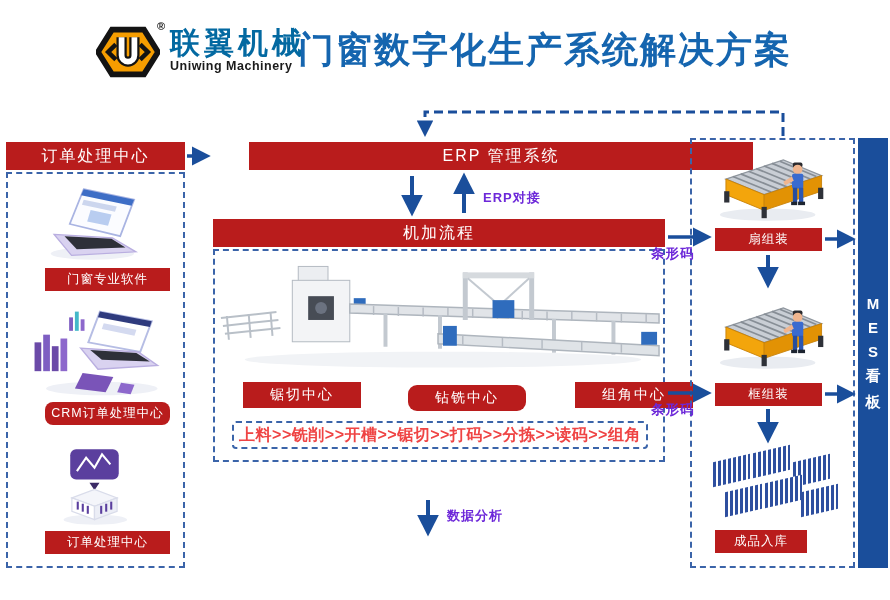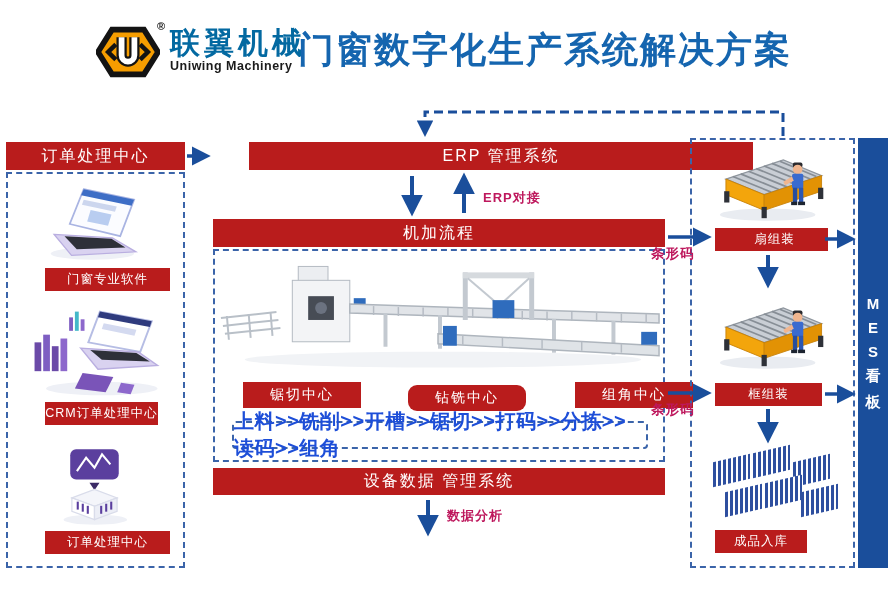--- a/index.html
+++ b/index.html
@@ -6,24 +6,24 @@
   body{font-family:"Liberation Sans","DejaVu Sans",sans-serif;background:#ffffff;}
   #canvas{position:relative;width:890px;height:600px;background:#fff;overflow:hidden;}
 
   .abs{position:absolute;}
   .bar{position:absolute;background:#b91c1c;color:#fff;font-weight:normal;
        display:flex;align-items:center;justify-content:center;letter-spacing:2px;}
   .bar-lg{height:28px;font-size:16px;}
   .bar-sm{height:23px;font-size:12.5px;letter-spacing:1px;}
   .bar-ctr{height:26px;font-size:14px;margin-left:28px;}
   .dashed-box{position:absolute;border:2px dashed #3b64a9;box-sizing:border-box;background:transparent;}
-  .lbl{position:absolute;color:#be185d;font-weight:bold;font-size:13px;letter-spacing:1px;white-space:nowrap;}
+  .lbl{position:absolute;color:#6d28d9;font-weight:bold;font-size:13px;letter-spacing:1px;white-space:nowrap;}
   .flow-box{position:absolute;border:2px dashed #3b64a9;border-radius:4px;box-sizing:border-box;
-            display:flex;align-items:center;justify-content:center;color:#1d4ed8;
-            font-weight:bold;font-size:20px;letter-spacing:0.5px;}
+            display:flex;align-items:center;justify-content:center;color:#ef4444;
+            font-weight:bold;font-size:16px;letter-spacing:0.5px;}
 
   
   .brand-cn{font-size:30px;font-weight:900;color:#0369a1;letter-spacing:4px;line-height:1.05;}
   .brand-en{font-size:12.5px;font-weight:bold;color:#1b1b1b;letter-spacing:0.5px;}
   .page-title{position:absolute;left:298px;top:26px;font-size:36px;font-weight:900;
               color:#1565af;letter-spacing:2px;white-space:nowrap;}
   .regmark{position:absolute;left:157px;top:20px;font-size:11px;color:#111;font-weight:bold;}
 
   
   .kanban{position:absolute;left:858px;top:138px;width:30px;height:430px;background:#1a4e9b;
@@ -85,21 +85,21 @@
       <rect x="58" y="18" width="4" height="12" fill="#8d68cc"></rect>
       <polygon points="78,10 132,20 120,52 66,42" fill="#ffffff" stroke="#b6bde4" stroke-width="2"></polygon>
       <polygon points="78,10 132,20 130,26 76,16" fill="#2f3b7e"></polygon>
       <polygon points="82,22 116,29 114,35 80,28" fill="#d4daf0"></polygon>
       <polygon points="58,48 118,52 138,66 76,70" fill="#d9d2f0" stroke="#b9aee0" stroke-width="1.5"></polygon>
       <polygon points="68,50 116,53 130,62 80,60" fill="#2e3039"></polygon>
       <polygon points="60,74 92,78 84,94 52,90" fill="#7a54b8"></polygon>
       <polygon points="100,84 114,86 110,96 96,94" fill="#8d68cc"></polygon>
     </svg>
   </div>
-  <div class="bar bar-sm" style="left:45px;top:402px;width:113px;">CRM订单处理中心</div>
+  <div class="bar bar-sm" style="left:45px;top:402px;width:125px;border-radius:8px;">CRM订单处理中心</div>
 
   <div class="abs" style="left:38px;top:446px;width:118px;height:82px;">
     <svg width="118" height="82" viewBox="0 0 120 98">
       <ellipse cx="58" cy="88" rx="38" ry="6" fill="#eef0f6"></ellipse>
       <rect x="28" y="4" width="58" height="36" rx="7" fill="#5b3f9e"></rect>
       <polyline points="36,30 47,14 57,26 66,10 76,22" stroke="#ffffff" stroke-width="2.5" fill="none"></polyline>
       <polygon points="51,44 63,44 57,53" fill="#3b2b66"></polygon>
       <polygon points="30,62 57,52 84,62 57,72" fill="#f4f5fa" stroke="#d9dcea" stroke-width="1.5"></polygon>
       <polygon points="30,62 57,72 57,88 30,78" fill="#ffffff" stroke="#d9dcea" stroke-width="1.5"></polygon>
       <polygon points="57,72 84,62 84,78 57,88" fill="#eceef6" stroke="#d9dcea" stroke-width="1.5"></polygon>
@@ -174,21 +174,20 @@
       <rect x="230" y="70" width="14" height="20" fill="#2f6cbd"></rect>
     </svg>
   </div>
 
   <div class="bar bar-ctr" style="left:215px;top:382px;width:118px;">锯切中心</div>
   <div class="bar bar-ctr" style="left:380px;top:385px;width:118px;border-radius:9px;">钻铣中心</div>
   <div class="bar bar-ctr" style="left:547px;top:382px;width:118px;">组角中心</div>
 
   <div class="flow-box" style="left:232px;top:421px;width:416px;height:28px;">上料&gt;&gt;铣削&gt;&gt;开槽&gt;&gt;锯切&gt;&gt;打码&gt;&gt;分拣&gt;&gt;读码&gt;&gt;组角</div>
 
-  <div class="bar bar-lg" style="left:213px;top:468px;width:452px;height:27px;">设备数据 管理系统</div>
   <div class="lbl" style="left:447px;top:507px;">数据分析</div>
 
   <div class="dashed-box" style="left:690px;top:138px;width:165px;height:430px;"></div>
 
   <div class="abs" style="left:698px;top:146px;width:148px;height:80px;">
     <svg width="148" height="80" viewBox="0 0 150 92">
       <ellipse cx="70" cy="79" rx="55" ry="7" fill="#e9ecf1"></ellipse>
       <polygon points="22,38 88,16 132,34 66,56" fill="#c9ced5" stroke="#8f969e" stroke-width="1.5"></polygon>
       <g stroke="#878e96" stroke-width="2">
         <line x1="30" y1="35" x2="74" y2="53"></line>
@@ -207,21 +206,21 @@
       <rect x="99" y="19" width="11" height="6" rx="2" fill="#2a2a2e"></rect>
       <circle cx="104.5" cy="27" r="5.5" fill="#f0b58e"></circle>
       <rect x="98" y="32" width="13" height="17" rx="2" fill="#3a6bcf"></rect>
       <polygon points="98,35 88,41 90,45 100,40" fill="#f0b58e"></polygon>
       <rect x="99" y="48" width="5" height="17" fill="#274e9e"></rect>
       <rect x="106" y="48" width="5" height="17" fill="#2c57b2"></rect>
       <rect x="97" y="64" width="7" height="4" fill="#1d2430"></rect>
       <rect x="105" y="64" width="8" height="4" fill="#1d2430"></rect>
     </svg>
   </div>
-  <div class="bar bar-sm" style="left:715px;top:228px;width:107px;padding-left:6px;">扇组装</div>
+  <div class="bar bar-sm" style="left:715px;top:228px;width:107px;">扇组装</div>
 
   <div class="abs" style="left:698px;top:294px;width:148px;height:80px;">
     <svg width="148" height="80" viewBox="0 0 150 92">
       <ellipse cx="70" cy="79" rx="55" ry="7" fill="#e9ecf1"></ellipse>
       <polygon points="22,38 88,16 132,34 66,56" fill="#c9ced5" stroke="#8f969e" stroke-width="1.5"></polygon>
       <g stroke="#878e96" stroke-width="2">
         <line x1="30" y1="35" x2="74" y2="53"></line>
           <line x1="39" y1="32" x2="83" y2="50"></line>
         <line x1="48" y1="29" x2="92" y2="47"></line>
           <line x1="57" y1="26" x2="101" y2="44"></line>

